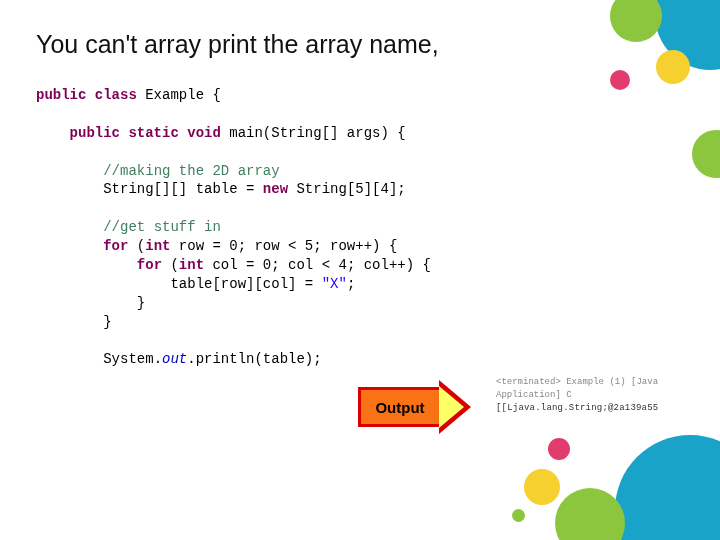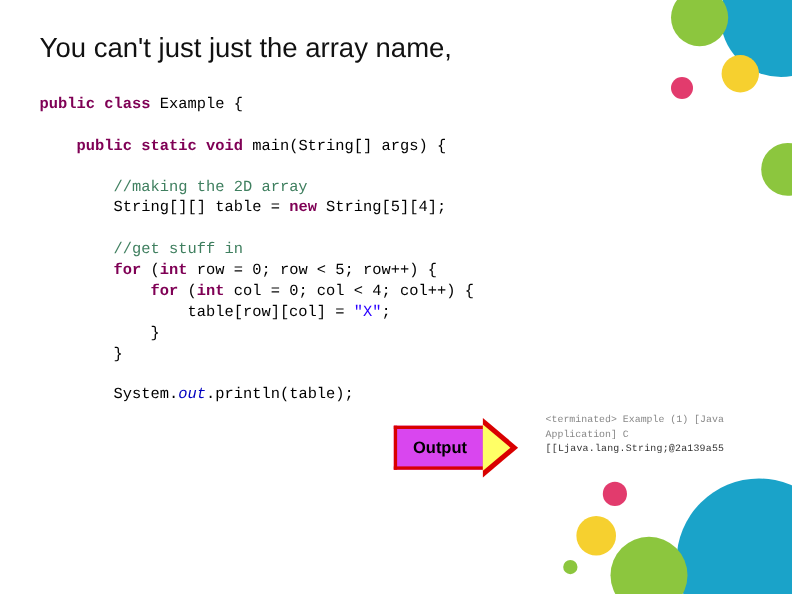--- a/index.html
+++ b/index.html
@@ -52,21 +52,21 @@
     align-items: center;
   }
   .arrow {
     position: relative;
     display: flex;
     align-items: center;
   }
   .arrow-body {
     width: 78px;
     height: 34px;
-    background: #d946ef;
+    background: #f97316;
     border: 3px solid #d90000;
     border-right: none;
     display: flex;
     align-items: center;
     justify-content: center;
     font-family: Arial, sans-serif;
     font-weight: bold;
     font-size: 15px;
     color: #000;
   }
@@ -136,21 +136,21 @@
 <div class="circ c-blue br1"></div>
 <div class="circ c-green br2"></div>
 <div class="circ c-yell br3"></div>
 <div class="circ c-pink br4"></div>
 <div class="circ c-green br5"></div>
 
 <div class="slide">
 
 
   <div class="body">
-    <div>You can't just just the array name,</div>
+    <div>You can't array print the array name,</div>
   </div>
 
   <div class="code-area"><span class="kw">public class </span><span>Example {</span>
 
     <span class="kw">public static void </span><span>main(String[] args) {</span>
 
         <span class="cm">//making the 2D array</span>
         <span>String[][] table = </span><span class="kw">new </span><span>String[5][4];</span>
 
         <span class="cm">//get stuff in</span>

